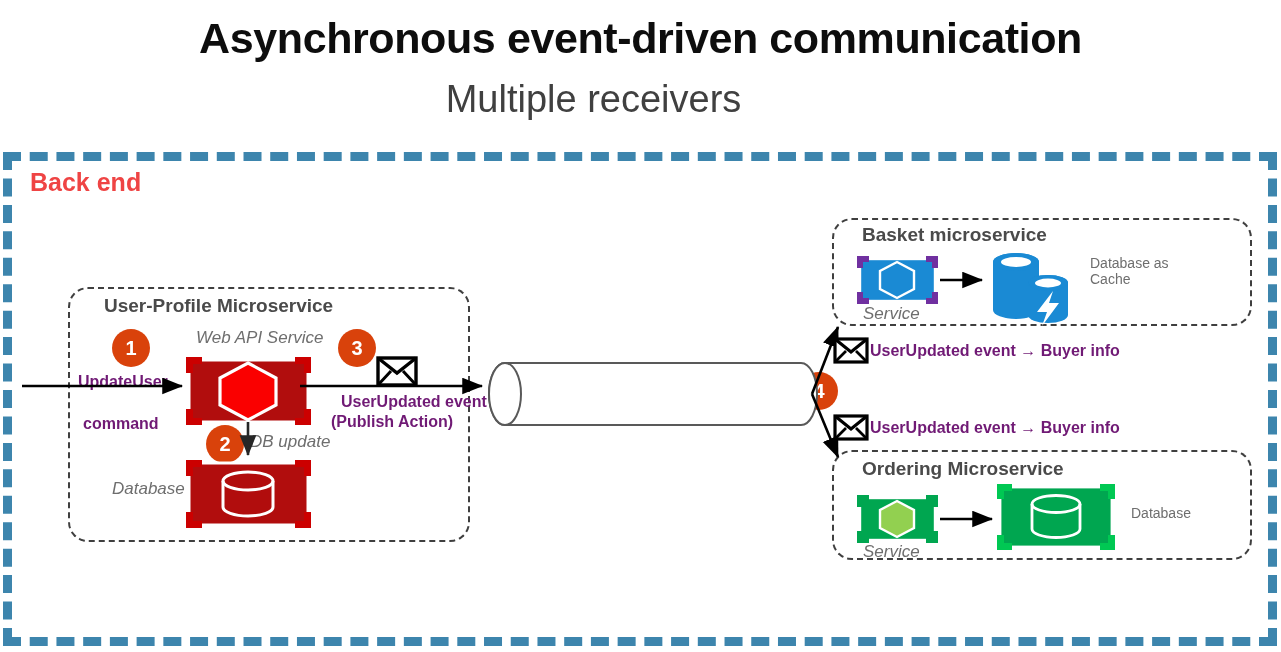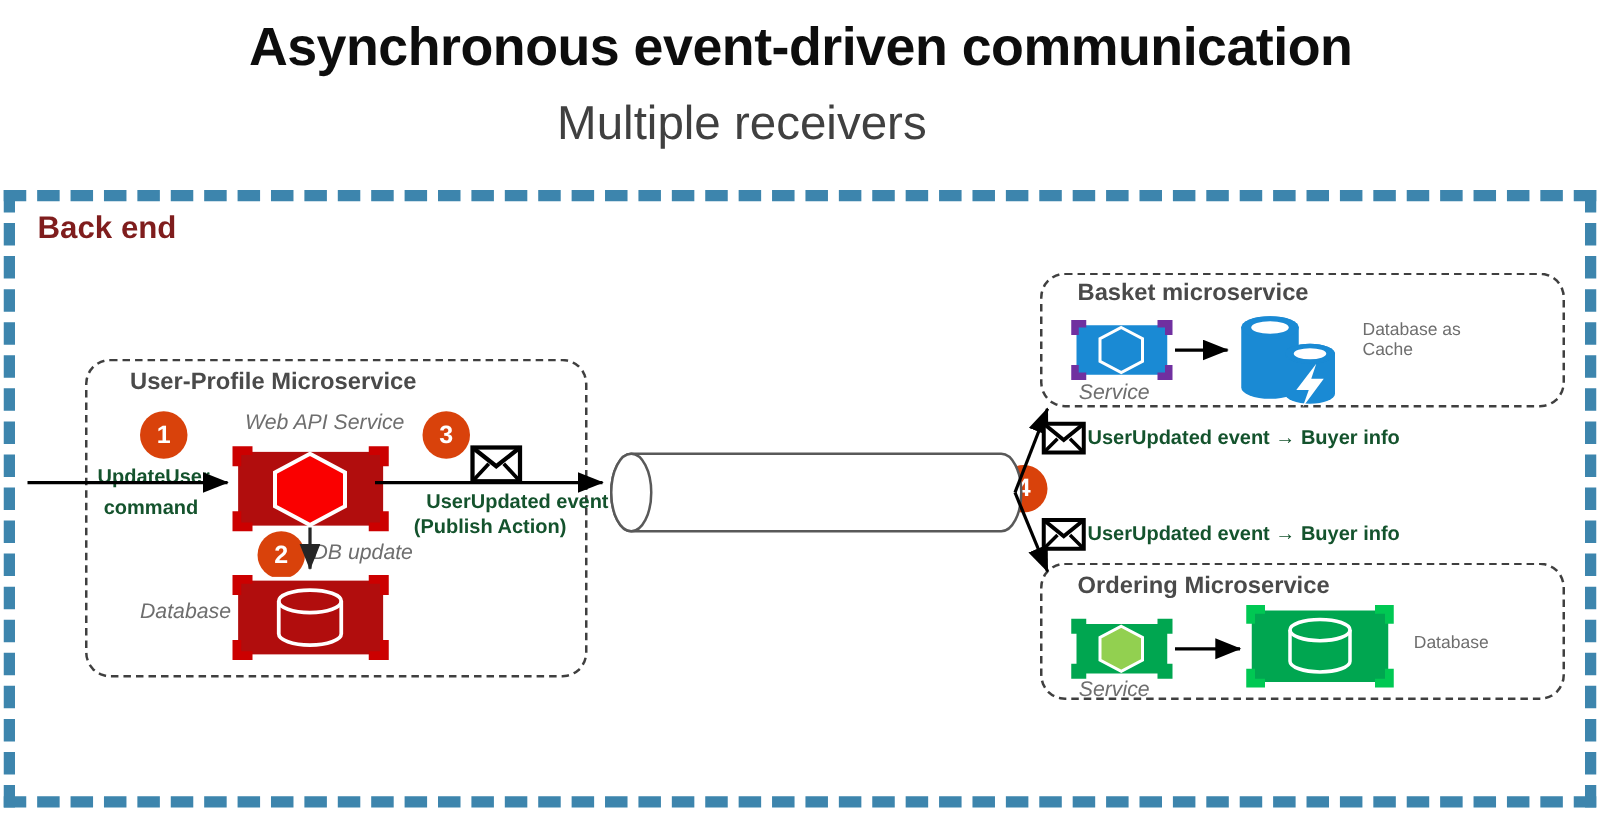--- a/index.html
+++ b/index.html
@@ -51,21 +51,21 @@
     height: 494px;
     box-sizing: border-box;
     border: 9px dashed #3d85ad;
     background: transparent;
   }
   #backend-label {
     position: absolute;
     left: 30px; top: 168px;
     font-size: 25px;
     font-weight: bold;
-    color: #7f1d1d;
+    color: #ef4444;
   }
   #bottom-caption {
     position: absolute;
     left: 0; top: 600px;
     width: 1281px;
     text-align: center;
     font-size: 21px;
     color: #595959;
     white-space: nowrap;
   }
@@ -104,21 +104,21 @@
     font-size: 14px;
     color: #6e6e6e;
     white-space: nowrap;
     line-height: 1.12;
   }
   
   .lbl-bold {
     position: absolute;
     font-size: 16px;
     font-weight: bold;
-    color: #14532d;
+    color: #701a75;
     white-space: nowrap;
     line-height: 1.2;
   }
   
   .badge {
     position: absolute;
     width: 38px;
     height: 38px;
     border-radius: 50%;
     background: #d9420b;
@@ -157,21 +157,21 @@
   <div class="ms-title" id="ms-userprofile-title">User-Profile Microservice</div>
 
   <div class="cap" style="left:196px; top:328px;">Web API Service</div>
   <div class="cap" style="left:112px; top:479px;">Database</div>
 
   <div class="badge" style="left:112px; top:329px;">1</div>
   <div class="badge" style="left:338px; top:329px;">3</div>
   <div class="badge" style="left:206px; top:425px;">2</div>
 
   <div class="lbl-bold" style="left:78px; top:372px;">UpdateUser</div>
-  <div class="lbl-bold" style="left:83px; top:397px;text-align:center;">command</div>
+  <div class="lbl-bold" style="left:83px; top:414px;text-align:center;">command</div>
 
   <div class="cap" style="left:250px; top:432px;">DB update</div>
 
   <div class="lbl-bold" style="left:321px; top:392px;margin-left:20px;">UserUpdated event</div>
   <div class="lbl-bold" style="left:331px; top:412px;">(Publish Action)</div>
 
   <div id="eventbus-text">
     <div>Event Bus</div>
     <div>(Publish/subscribe channel)</div>
   </div>

